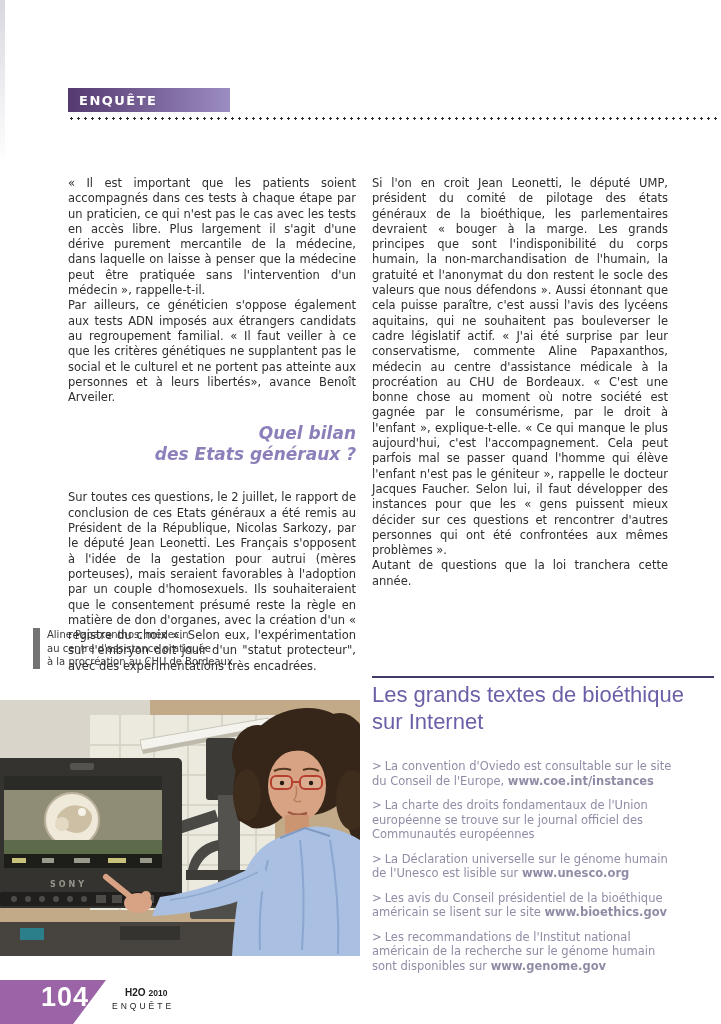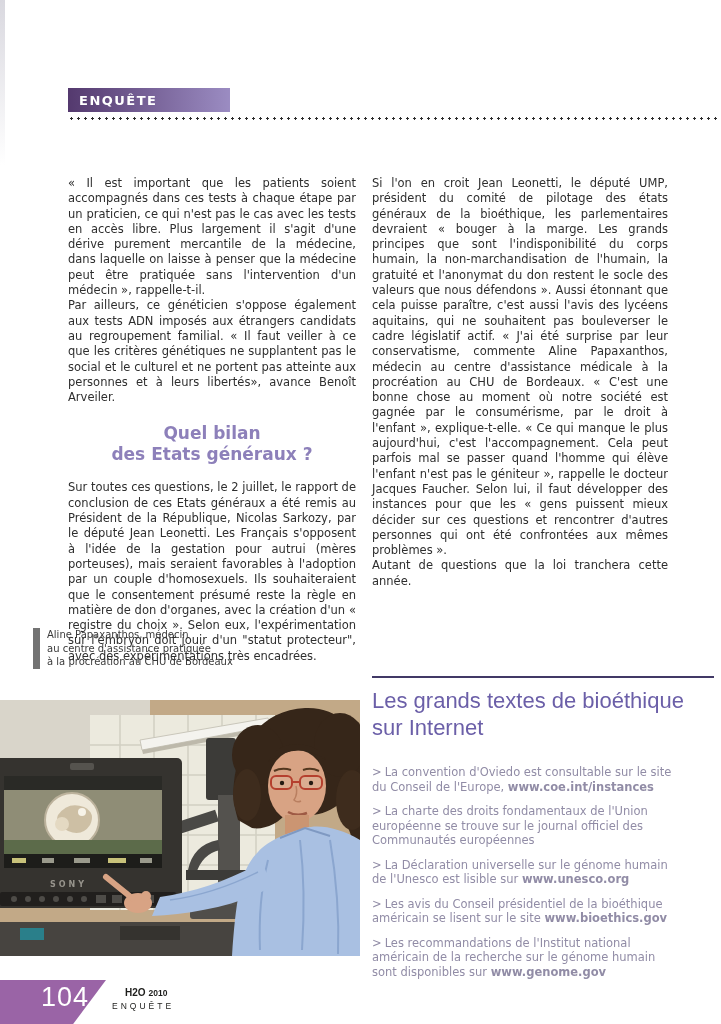--- a/index.html
+++ b/index.html
@@ -22,49 +22,49 @@
   .dotted{position:absolute;left:68px;top:117px;width:653px;height:3px;
     background-image:radial-gradient(circle, #2b2b2b 1px, rgba(0,0,0,0) 1.3px);
     background-size:7px 3px;background-repeat:repeat-x;}
 
   
   .col{position:absolute;top:176px;font-size:11.5px;line-height:15.3px;text-align:justify;}
   .col p{margin:0;}
   .col-left{left:68px;width:288px;}
   .col-right{left:372px;width:296px;}
   .heading{color:var(--heading_purple,#8d80ba);font-size:17px;font-weight:bold;
-    line-height:21px;margin:18px 0 15px 0;text-align:center;}
+    line-height:21px;margin:18px 0 25px 0;text-align:right;font-style:italic;}
   .heading div{white-space:nowrap;}
 
   
   .caption{position:absolute;left:33px;top:628px;border-left:7px solid #737373;
     padding-left:7px;font-size:10px;line-height:13.5px;color:#3a3a3a;}
 
   
   .photo{position:absolute;left:0;top:700px;width:360px;height:256px;}
 
   
   .sidebar{position:absolute;left:372px;top:676px;width:342px;
     border-top:2px solid var(--rule_dark,#413966);}
   .sidebar-title{color:var(--sidebar_title_purple,#6b5fa8);
     font-family:"Liberation Sans",sans-serif;font-size:22px;line-height:27px;
-    margin-top:9px;font-weight:400;}
+    margin-top:3px;font-weight:400;}
   .sidebar-list{list-style:none;margin:24px 0 0 0;padding:0;width:308px;
     color:var(--sidebar_text,#918ca6);font-size:11.5px;line-height:14.5px;}
   .sidebar-list li{margin-bottom:10px;}
   .sidebar-list b{font-weight:bold;}
   .chev{margin-right:3px;}
 
   
   .footer-block{position:absolute;left:0;top:980px;width:106px;height:44px;
     background:var(--footer_purple,#9a64a6);
     clip-path:polygon(0 0,100% 0,69% 100%,0 100%);
     display:flex;justify-content:flex-end;}
   .page-num{color:#fff;font-family:"Liberation Sans",sans-serif;font-size:27px;
-    line-height:30px;padding:2px 17px 0 0;font-weight:400;letter-spacing:1px;margin-left:28px;}
+    line-height:30px;padding:2px 17px 0 0;font-weight:700;letter-spacing:1px;margin-left:28px;}
   .footer-meta{position:absolute;left:112px;top:982px;color:#1d1d1b;
     font-family:"Liberation Sans",sans-serif;}
   .footer-mag{font-size:10px;font-weight:bold;padding-left:13px;}
   .footer-year{font-size:8.5px;font-weight:bold;margin-left:3px;}
   .footer-sec{font-size:8.5px;letter-spacing:3px;margin-top:1px;}
 </style>
 </head>
 <body>
 
 <div class="edge-strip"></div>

